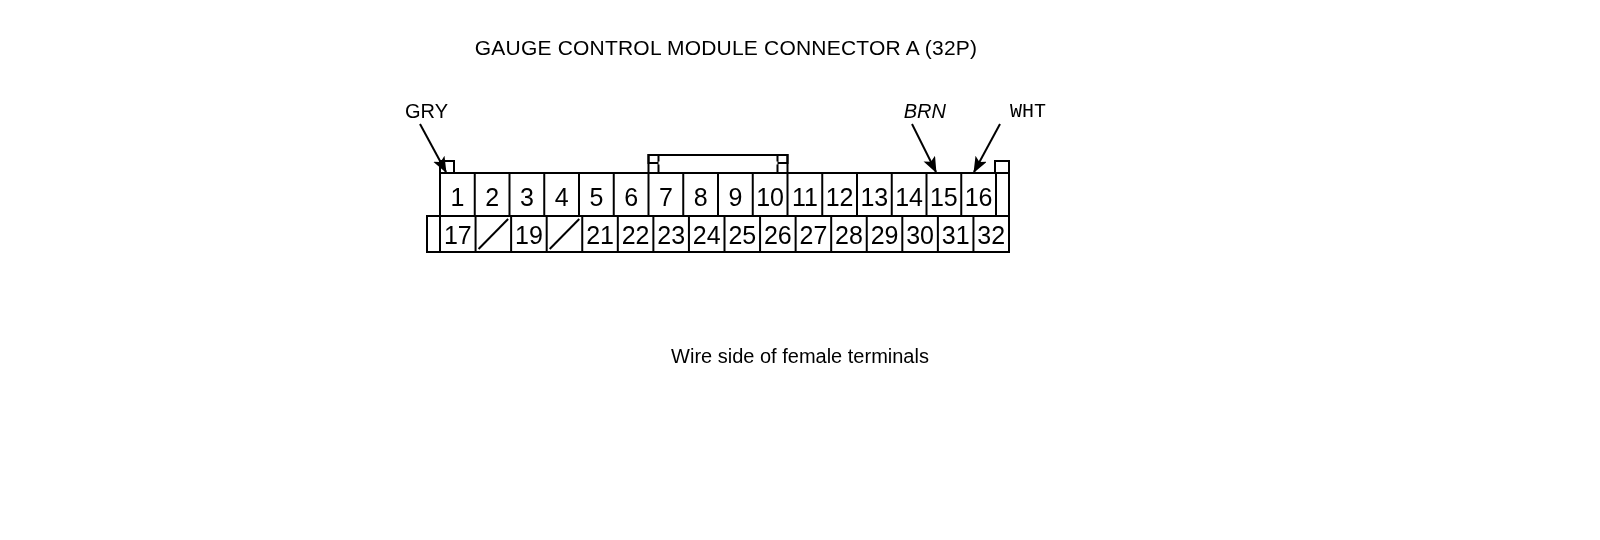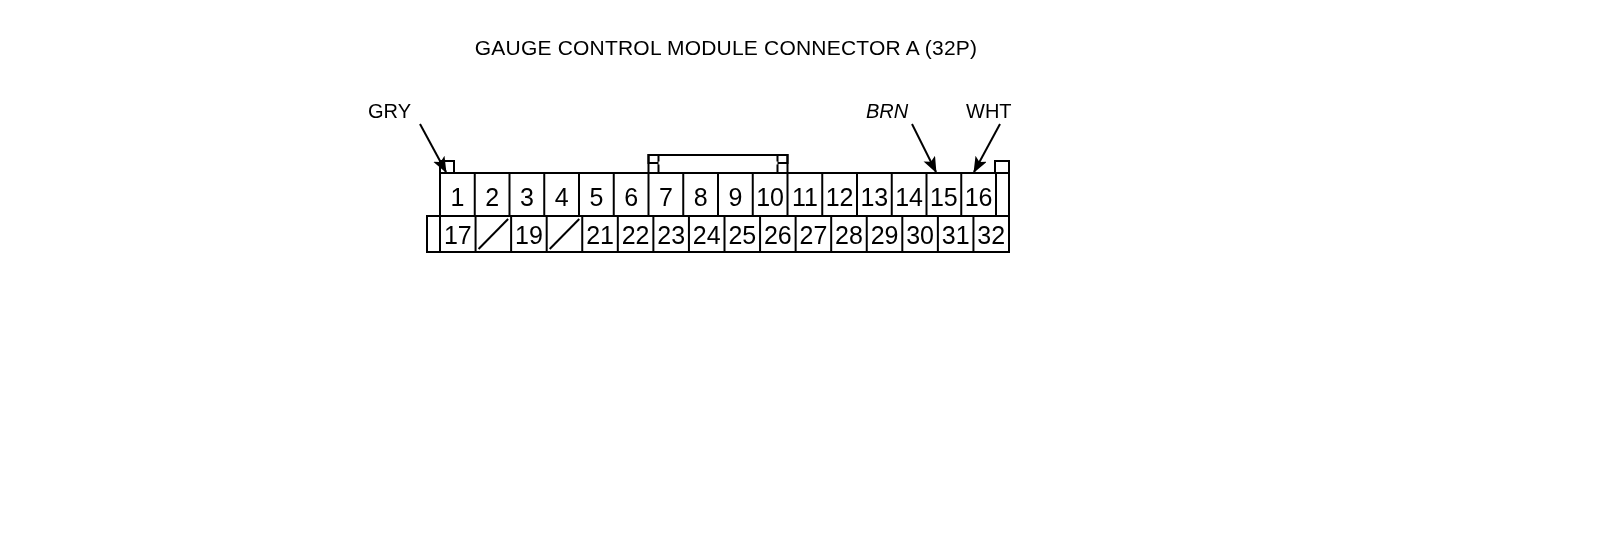--- a/index.html
+++ b/index.html
@@ -38,25 +38,25 @@
     top: 345px;
     width: 1600px;
     text-align: center;
     font-size: 20px;
     white-space: nowrap;
   }
   .wire-label {
     position: absolute;
     font-size: 20px;
     white-space: nowrap;
-    text-align: left;
+    text-align: right;
   }
   #wire-label-gry { left: 368px; top: 100px; width: 80px; }
   #wire-label-brn { left: 866px; top: 100px; width: 80px; font-style: italic; }
-  #wire-label-wht { left: 966px; top: 100px; width: 80px; }
+  #wire-label-wht { left: 966px; top: 100px; width: 80px; font-family: Liberation Mono, monospace; }
   svg.overlay {
     position: absolute;
     left: 0;
     top: 0;
     width: 1600px;
     height: 540px;
     overflow: visible;
   }
   .pin-num {
     font-family: "Liberation Sans", sans-serif;
@@ -165,13 +165,14 @@
       <line x1="420" y1="124" x2="446" y2="172" stroke="#000000" stroke-width="2" marker-end="url(#arrowhead)"></line>
     </g>
     <g>
       <line x1="912" y1="124" x2="936" y2="172" stroke="#000000" stroke-width="2" marker-end="url(#arrowhead)"></line>
     </g>
     <g>
       <line x1="1000" y1="124" x2="974" y2="172" stroke="#000000" stroke-width="2" marker-end="url(#arrowhead)"></line>
     </g>
   </svg>
 
+  <div class="caption">Wire side of female terminals</div>
 </div>
 
 </body></html>

